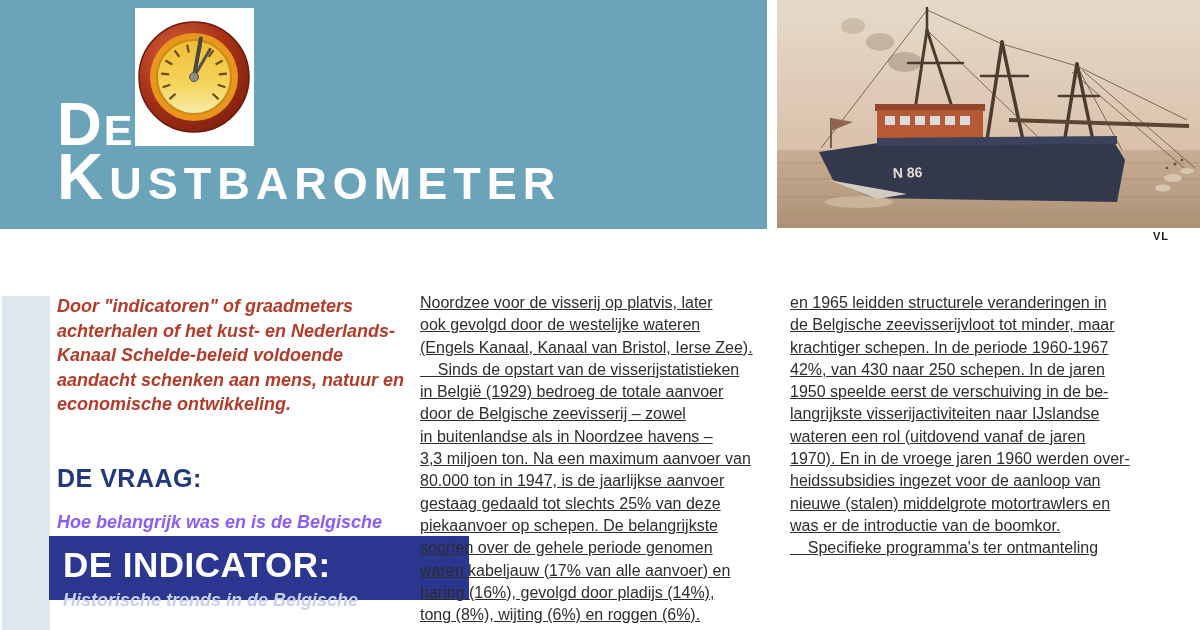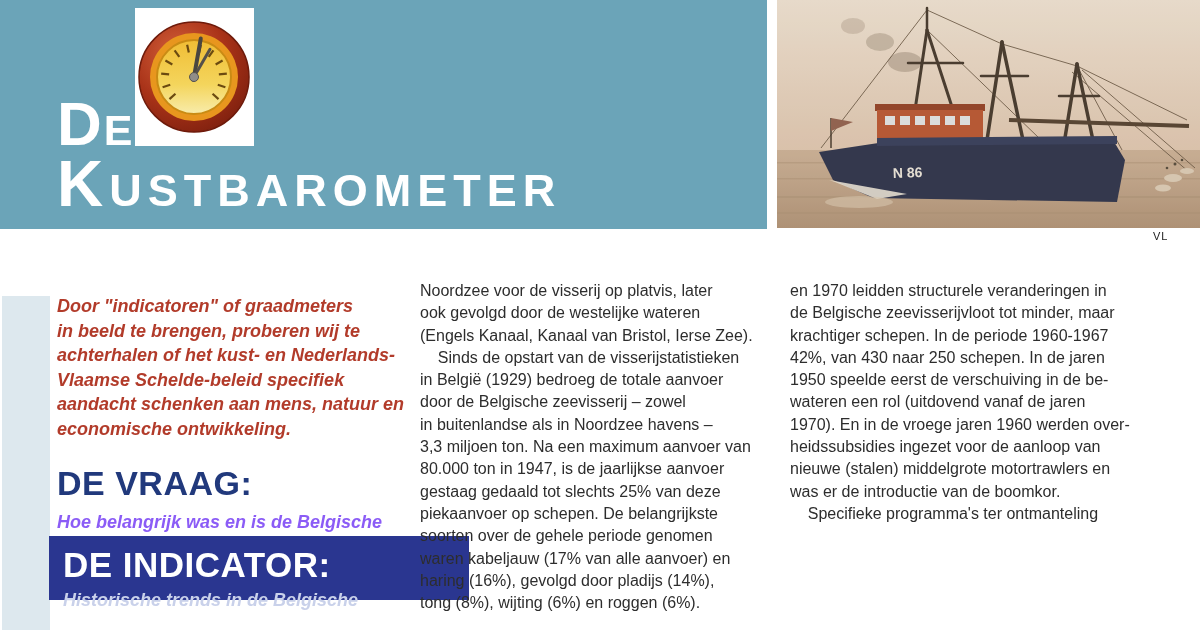--- a/index.html
+++ b/index.html
@@ -10,56 +10,56 @@
   }
   
   .band{position:absolute;left:0;top:0;width:767px;height:229px;background:#6ba4b8;}
   .logo-box{position:absolute;left:135px;top:8px;width:119px;height:138px;background:#ffffff;}
   .logo-box svg{display:block;}
   .title1,.title2{
     position:absolute;left:57px;color:#ffffff;font-weight:bold;
     font-variant:small-caps;line-height:1;white-space:nowrap;
   }
   .title1{top:93px;font-size:62px;letter-spacing:2px;}
-  .title2{top:152px;font-size:64px;letter-spacing:6px;}
+  .title2{top:145px;font-size:64px;letter-spacing:6px;}
   .photo{position:absolute;left:777px;top:0;width:423px;height:228px;}
   .credit{
-    position:absolute;left:1153px;top:230px;font-size:11px;font-weight:normal;
+    position:absolute;left:1153px;top:230px;font-size:11px;font-weight:bold;
     color:#1a1a1a;letter-spacing:1px;
   }
   
   .rail{position:absolute;left:2px;top:296px;width:48px;height:334px;background:#dde8ee;}
   
   .intro{
     position:absolute;left:57px;top:294px;width:350px;
     color:#b23b2a;font-style:italic;font-size:18px;line-height:24.5px;font-weight:bold;
   }
   .intro .line,.bodycol .line,.q-text .line,.ind-text .line{white-space:pre;}
   
   .q-head{
     position:absolute;left:57px;top:464px;
-    color:#21397c;font-size:34px;font-weight:bold;letter-spacing:.5px;white-space:nowrap;
+    color:#21397c;font-size:25px;font-weight:bold;letter-spacing:.5px;white-space:nowrap;
   }
   .q-text{
     position:absolute;left:57px;top:510px;width:340px;
     color:#8b5cf6;font-style:italic;font-size:18px;line-height:25px;font-weight:bold;
   }
   
   .ind-box{position:absolute;left:49px;top:536px;width:420px;height:64px;background:#2a3690;}
   .ind-head{
     position:absolute;left:14px;top:9px;color:#ffffff;font-size:35px;font-weight:bold;
     letter-spacing:.5px;white-space:nowrap;
   }
   .ind-text{
     position:absolute;left:14px;top:52px;color:#c9d1ea;font-style:italic;
     font-size:18px;line-height:24px;font-weight:bold;white-space:nowrap;
   }
   
   .bodycol{
-    position:absolute;top:280px;color:#2d2d2d;font-size:16px;line-height:22.3px;
+    position:absolute;top:292px;color:#2d2d2d;font-size:16px;line-height:22.3px;text-decoration:underline;
   }
   .col-mid{left:420px;width:355px;}
   .col-right{left:790px;width:365px;}
 </style>
 </head>
 <body>
 
 <div class="band"></div>
 
 <div class="logo-box">
@@ -221,23 +221,22 @@
 
   <rect x="0" y="0" width="423" height="228" fill="#c7a27e" opacity="0.12"></rect>
 </svg>
 
 <div class="credit">VL</div>
 
 <div class="rail"></div>
 
 <div class="intro">
     <div class="line">Door "indicatoren" of graadmeters</div>
-    <div class="line">in beeld te brengen, proberen wij te</div>
     <div class="line">achterhalen of het kust- en Nederlands-</div>
-    <div class="line">Vlaamse Schelde-beleid specifiek</div>
+    <div class="line">Kanaal Schelde-beleid voldoende</div>
     <div class="line">aandacht schenken aan mens, natuur en</div>
     <div class="line">economische ontwikkeling.</div>
   </div>
 
 <div class="q-head">DE VRAAG:</div>
 <div class="q-text">
     <div class="line">Hoe belangrijk was en is de Belgische</div>
     <div class="line">zeevisserij ?</div>
   </div>
 
@@ -259,24 +258,25 @@
     <div class="line">3,3 miljoen ton. Na een maximum aanvoer van</div>
     <div class="line">80.000 ton in 1947, is de jaarlijkse aanvoer</div>
     <div class="line">gestaag gedaald tot slechts 25% van deze</div>
     <div class="line">piekaanvoer op schepen. De belangrijkste</div>
     <div class="line">soorten over de gehele periode genomen</div>
     <div class="line">waren kabeljauw (17% van alle aanvoer) en</div>
     <div class="line">haring (16%), gevolgd door pladijs (14%),</div>
     <div class="line">tong (8%), wijting (6%) en roggen (6%).</div>
   </div>
 <div class="bodycol col-right">
-    <div class="line">en 1970 leidden structurele veranderingen in</div>
+    <div class="line">en 1965 leidden structurele veranderingen in</div>
     <div class="line">de Belgische zeevisserijvloot tot minder, maar</div>
     <div class="line">krachtiger schepen. In de periode 1960-1967</div>
     <div class="line">42%, van 430 naar 250 schepen. In de jaren</div>
     <div class="line">1950 speelde eerst de verschuiving in de be-</div>
+    <div class="line">langrijkste visserijactiviteiten naar IJslandse</div>
     <div class="line">wateren een rol (uitdovend vanaf de jaren</div>
     <div class="line">1970). En in de vroege jaren 1960 werden over-</div>
     <div class="line">heidssubsidies ingezet voor de aanloop van</div>
     <div class="line">nieuwe (stalen) middelgrote motortrawlers en</div>
     <div class="line">was er de introductie van de boomkor.</div>
     <div class="line">    Specifieke programma's ter ontmanteling</div>
   </div>
 
 </body></html>

